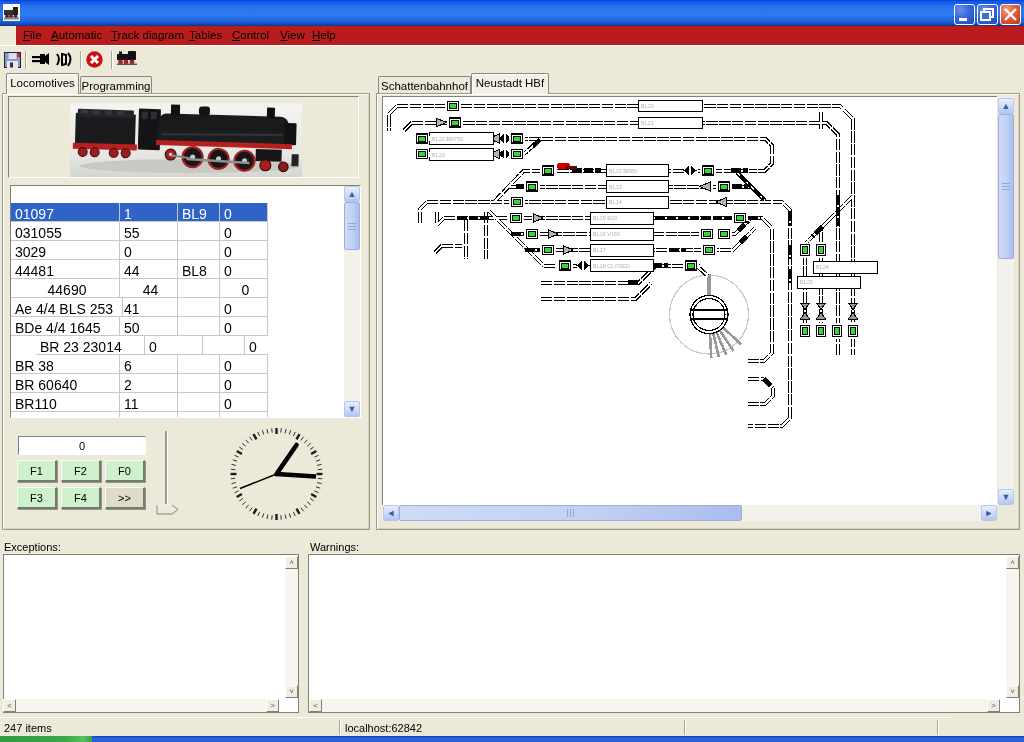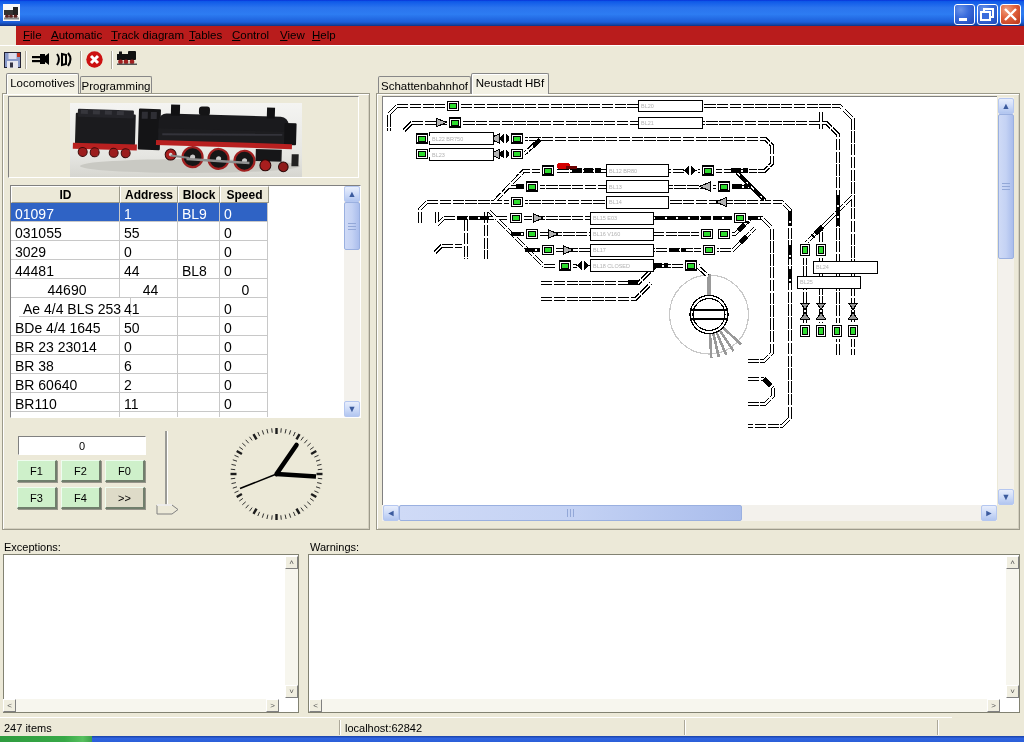--- a/index.html
+++ b/index.html
@@ -177,26 +177,20 @@
 <path d="M117 56 L180 58" stroke="#909090" stroke-width="2.5"></path>
 <path d="M101 53 L120 55" stroke="#888" stroke-width="2"></path>
 <rect x="186" y="44" width="26" height="12" fill="#161618"></rect>
 <circle cx="196" cy="60" r="5.5" fill="#a81e1e" stroke="#2a0606"></circle>
 <circle cx="214" cy="61" r="4.8" fill="#8e1a1a" stroke="#2a0606"></circle>
 <rect x="222" y="48" width="7" height="12" fill="#222"></rect>
 </g>
       </svg></div>
 
   <div id="tablebox" class="abs sunk"></div>
-  <div class="abs" style="left:11px;top:186px;width:258px;height:17px">
-      <div class="hcell" style="left:0px;width:109px">ID</div>
-      <div class="hcell" style="left:109px;width:58px">Address</div>
-      <div class="hcell" style="left:167px;width:42px">Block</div>
-      <div class="hcell" style="left:209px;width:49px">Speed</div>
-    </div>
   <div class="abs" style="left:11px;top:203px;width:257px;height:214px;overflow:hidden">
       <div class="trow" style="top:0px;background:#2f63c5;color:#fff">
         <div class="tcell" style="left:0px;width:109px">01097</div>
         <div class="tcell" style="left:109px;width:58px">1</div>
         <div class="tcell" style="left:167px;width:42px">BL9</div>
         <div class="tcell" style="left:209px;width:48px">0</div>
       </div>
       <div class="trow" style="top:19px;">
         <div class="tcell" style="left:0px;width:109px">031055</div>
         <div class="tcell" style="left:109px;width:58px">55</div>
@@ -215,32 +209,32 @@
         <div class="tcell" style="left:167px;width:42px">BL8</div>
         <div class="tcell" style="left:209px;width:48px">0</div>
       </div>
       <div class="trow" style="top:76px;text-align:center;">
         <div class="tcell" style="left:0px;width:109px">44690</div>
         <div class="tcell" style="left:109px;width:58px">44</div>
         <div class="tcell" style="left:167px;width:42px"></div>
         <div class="tcell" style="left:209px;width:48px">0</div>
       </div>
       <div class="trow" style="top:95px;">
-        <div class="tcell" style="left:8px;width:112px">Ae 4/4 BLS 253</div>
+        <div class="tcell" style="left:0px;width:112px">Ae 4/4 BLS 253</div>
         <div class="tcell" style="left:109px;width:58px">41</div>
         <div class="tcell" style="left:167px;width:42px"></div>
         <div class="tcell" style="left:209px;width:48px">0</div>
       </div>
       <div class="trow" style="top:114px;">
         <div class="tcell" style="left:0px;width:109px">BDe 4/4 1645</div>
         <div class="tcell" style="left:109px;width:58px">50</div>
         <div class="tcell" style="left:167px;width:42px"></div>
         <div class="tcell" style="left:209px;width:48px">0</div>
       </div>
-      <div class="trow" style="top:133px;">
+      <div class="trow" style="top:133px;margin-left:25px;">
         <div class="tcell" style="left:0px;width:109px">BR 23 23014</div>
         <div class="tcell" style="left:109px;width:58px">0</div>
         <div class="tcell" style="left:167px;width:42px"></div>
         <div class="tcell" style="left:209px;width:48px">0</div>
       </div>
       <div class="trow" style="top:152px;">
         <div class="tcell" style="left:0px;width:109px">BR 38</div>
         <div class="tcell" style="left:109px;width:58px">6</div>
         <div class="tcell" style="left:167px;width:42px"></div>
         <div class="tcell" style="left:209px;width:48px">0</div>

